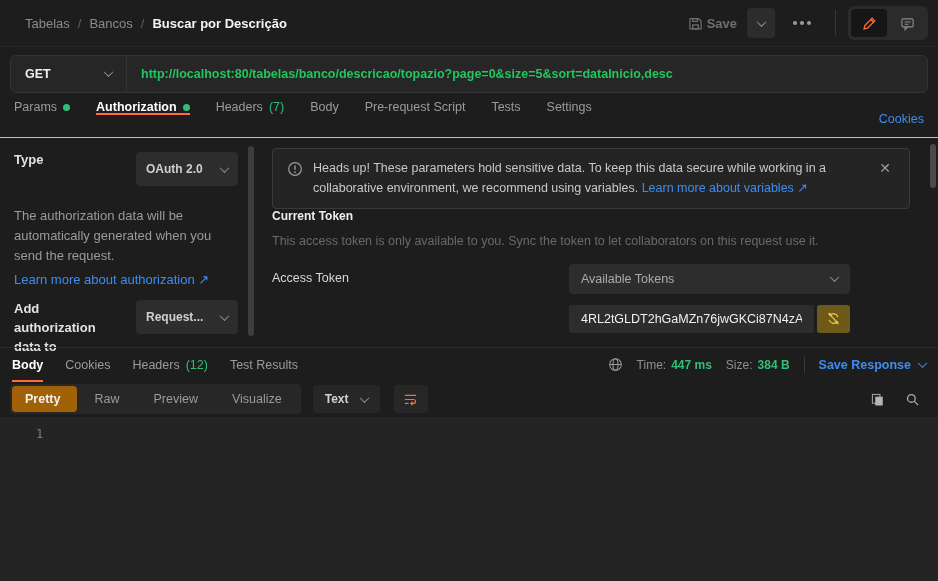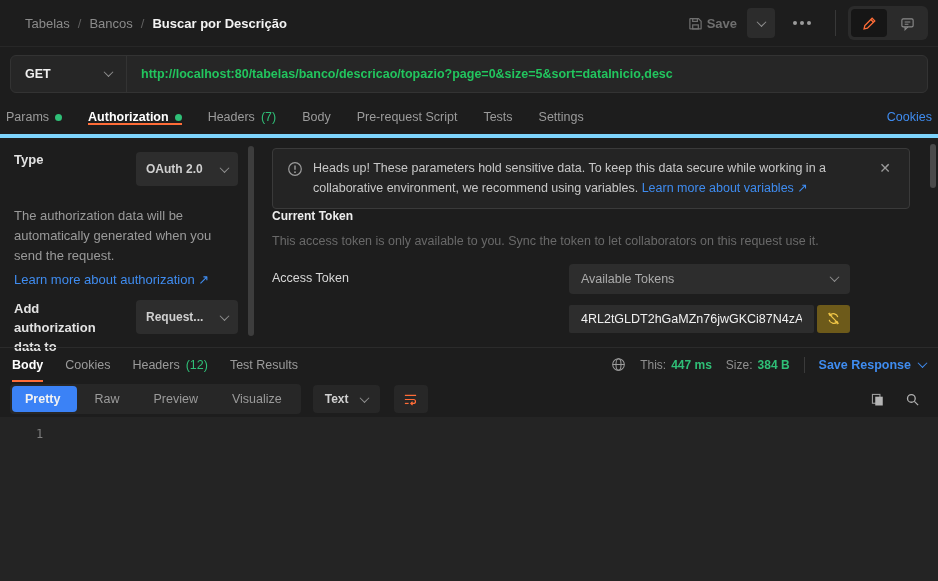--- a/index.html
+++ b/index.html
@@ -38,22 +38,22 @@
                 color:#f0f0f0; font-size:12.5px; font-weight:700; cursor:pointer; font-family:inherit; }
   .url-input { flex:1; height:100%; background:transparent; border:none; outline:none; color:#22c55e;
                font-size:12.5px; font-weight:600; padding:0 14px; font-family:inherit; }
   .send-group { display:flex; }
   .send-main { width:72px; height:38px; background:#0b72e0; color:#fff; border:none; border-radius:6px 0 0 6px;
                font-size:13px; font-weight:700; cursor:pointer; font-family:inherit; }
   .send-caret { width:28px; height:38px; background:#0b72e0; border:none; border-left:1px solid rgba(255,255,255,.22);
                 border-radius:0 6px 6px 0; display:flex; align-items:center; justify-content:center; cursor:pointer; }
 
   
-  .req-tabs { position:absolute; top:100px; left:0; right:0; height:38px; display:flex; align-items:center;
-              padding:0 6px; gap:26px; border-bottom:4px solid #7dd3fc; font-size:12.5px; }
+  .req-tabs { position:absolute; top:100px; left:0; right:0; height:38px; display:flex; align-items:flex-start;
+              padding:0 14px; gap:26px; border-bottom:1px solid #7dd3fc; font-size:12.5px; }
   .tab { position:relative; display:flex; align-items:center; gap:6px; color:#9b9b9b; cursor:pointer; }
   .tab.active { color:#ffffff; font-weight:600; }
   .tab.active::after { content:""; position:absolute; left:0; right:0; bottom:-1px; height:2px; background:#ff6c37; }
   .dot { width:7px; height:7px; border-radius:50%; background:#2fbf77; }
   .count { color:#2fbf77; }
   .cookies-link { margin-left:auto; align-self:center; color:#3f8cf0; font-size:12.5px; cursor:pointer; }
 
   
   .auth-section { position:absolute; top:138px; left:0; right:0; height:209px; display:flex; }
   .auth-left { width:256px; padding:14px 18px 0 14px; position:relative; }
@@ -100,21 +100,21 @@
   .status-item { display:flex; gap:5px; font-size:12px; align-items:center; }
   .status-item .lbl { color:#8f8f8f; }
   .status-item .val { color:#2fbf77; font-weight:600; }
   .status-div { width:1px; height:16px; background:#3a3a3a; }
   .save-response { display:flex; align-items:center; gap:8px; background:none; border:none; color:#3f8cf0;
                    font-size:12.5px; font-weight:700; cursor:pointer; font-family:Liberation Sans, sans-serif; }
   .res-toolbar { height:36px; display:flex; align-items:center; padding:0 10px; gap:12px; flex:none; }
   .segmented { display:flex; background:#272727; border-radius:4px; padding:2px; }
   .seg-btn { border:none; background:transparent; color:#9b9b9b; font-size:12.5px; padding:6px 17px;
              border-radius:4px; cursor:pointer; font-family:inherit; }
-  .seg-btn.active { background:#3b82f6; color:#f2f2f2; font-weight:700;padding-left:13px; }
+  .seg-btn.active { background:#a16207; color:#f2f2f2; font-weight:700;padding-left:13px; }
   .text-dd { height:28px; background:#272727; border-radius:4px; display:flex; align-items:center; gap:12px;
              padding:0 12px; cursor:pointer; }
   .text-dd span { font-size:12px; font-weight:700; color:#d0d0d0; }
   .wrap-btn { width:34px; height:28px; background:#272727; border:none; border-radius:4px;
               display:flex; align-items:center; justify-content:center; cursor:pointer; margin-left:2px; }
   .res-icons { margin-left:auto; display:flex; align-items:center; gap:16px; padding-right:6px; }
   .icon-btn { background:none; border:none; cursor:pointer; display:flex; align-items:center; padding:2px; }
   .code-area { flex:1; background:#242424; padding:10px 0 0 0; }
   .line-no { padding-left:36px; font-family:"DejaVu Sans Mono", monospace; font-size:12px; color:#7d7d7d; }
 
@@ -292,21 +292,21 @@
         <span>Test Results</span>
       </div>
 
       <div class="res-right">
         <svg width="15" height="15" viewBox="0 0 16 16" fill="none" stroke="#9b9b9b" stroke-width="1.1">
             <circle cx="8" cy="8" r="6.2"></circle>
             <ellipse cx="8" cy="8" rx="2.7" ry="6.2"></ellipse>
             <path d="M1.8 8h12.4"></path>
           </svg>
         <span class="status-item">
-          <span class="lbl">This:</span>
+          <span class="lbl">Time:</span>
           <span class="val">447 ms</span>
         </span>
         <span class="status-item">
           <span class="lbl">Size:</span>
           <span class="val">384 B</span>
         </span>
         <span class="status-div"></span>
         <button class="save-response">
           <span>Save Response</span>
           <span class="chev blue"></span>

